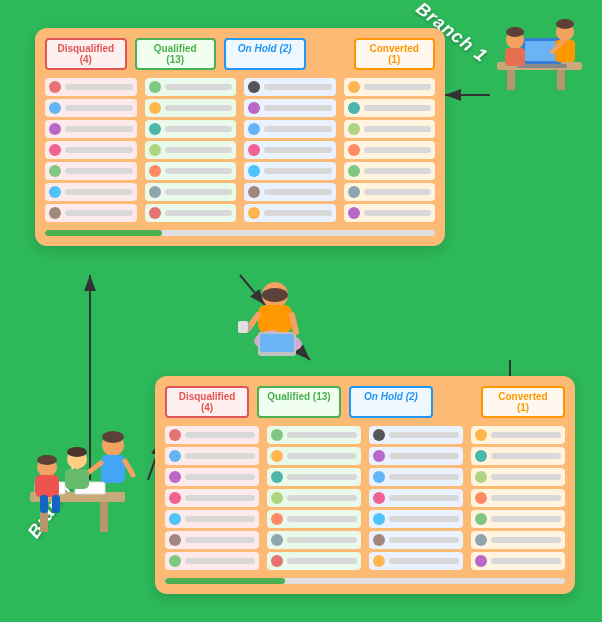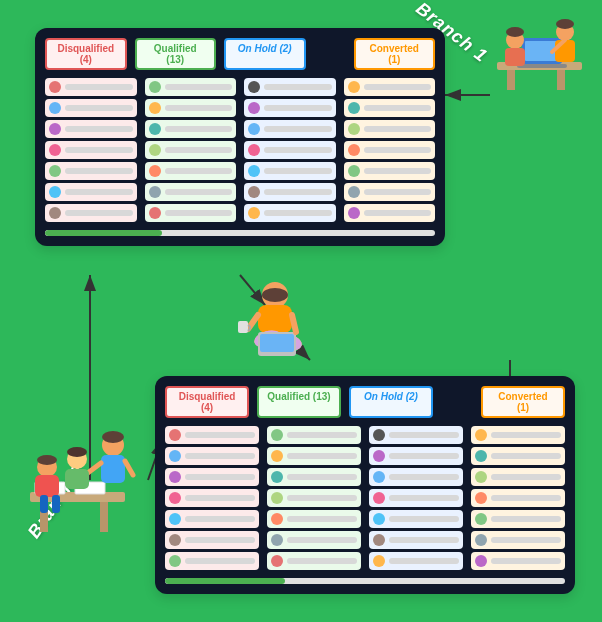--- a/index.html
+++ b/index.html
@@ -31,21 +31,21 @@
 
     .branch2-label {
       bottom: 110px;
       left: 14px;
       transform: rotate(-55deg);
     }
 
     
     .kanban-board {
       position: absolute;
-      background: #0f172a;
+      background: #fdba74;
       border-radius: 12px;
       padding: 10px;
       box-shadow: 0 4px 12px rgba(0,0,0,0.15);
     }
 
     .board-top {
       top: 28px;
       left: 35px;
       width: 410px;
     }

